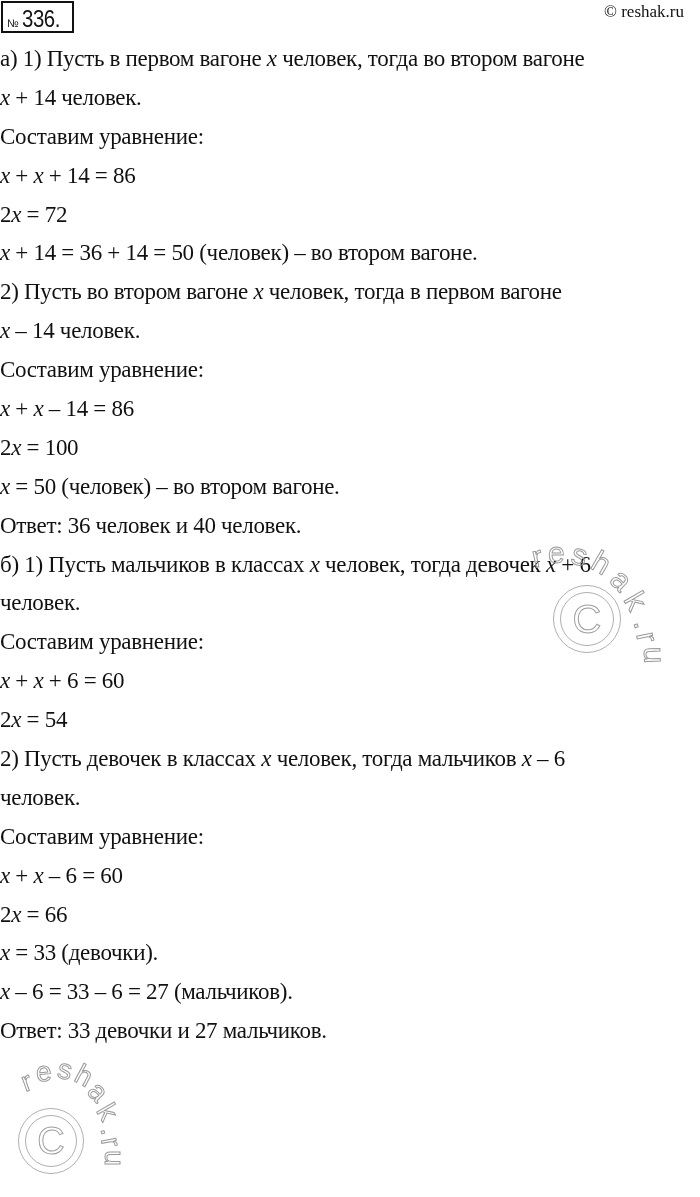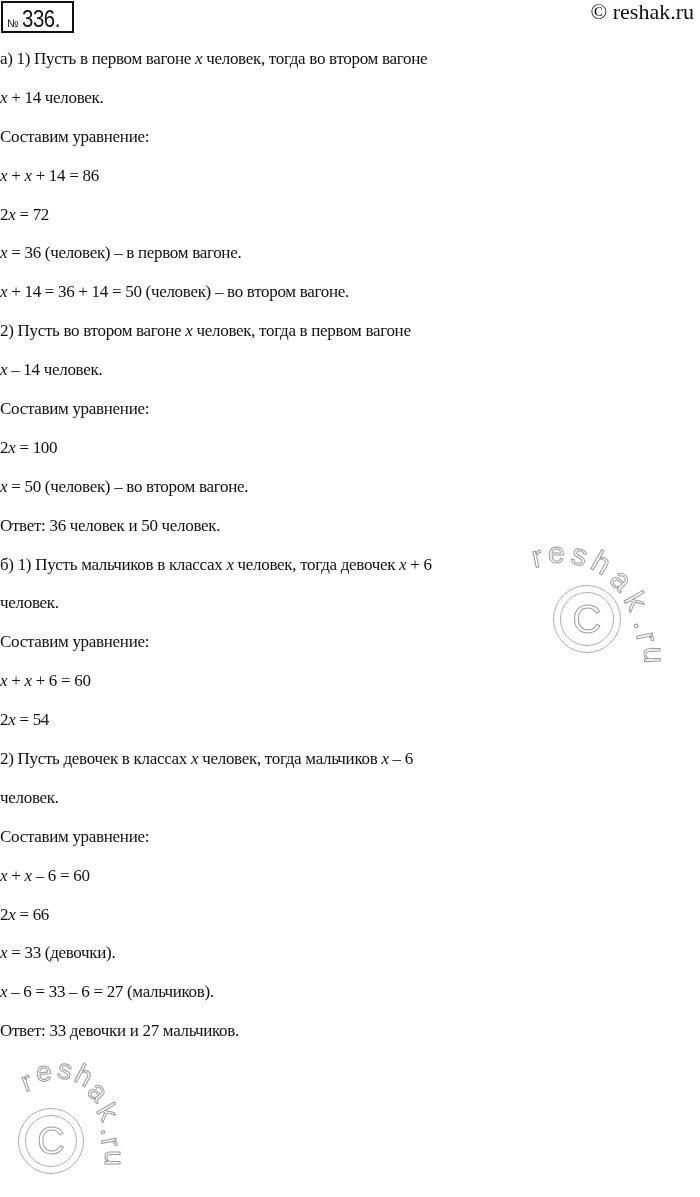--- a/index.html
+++ b/index.html
@@ -11,27 +11,27 @@
   .num-box {
     position: absolute; left: 1px; top: 1px;
     border: 2px solid #111; padding: 0 5px 0 4px;
     height: 32px; line-height: 32px; box-sizing: border-box;
     font-family: "Liberation Sans", "DejaVu Sans", sans-serif;
     display: flex; align-items: baseline;
   }
   .num-sign { font-size: 11px; margin-right: 3px; }
   .num-val { font-size: 24px; transform: scaleX(0.85); transform-origin: left; display: inline-block; letter-spacing: -0.5px; }
   .copyright {
-    position: absolute; right: 6px; top: 0px;
-    font-size: 22px; line-height: 24px;
+    position: absolute; right: 16px; top: 0px;
+    font-size: 17px; line-height: 24px;
   }
   .lines { position: absolute; left: 0; top: 40px; width: 700px; }
   .line {
     height: 38.9px; line-height: 38.9px;
-    font-size: 17px; white-space: nowrap;
+    font-size: 23px; white-space: nowrap;
     letter-spacing: -0.3px;
   }
   .line i { font-style: italic; }
   .wm {
     position: absolute; pointer-events: none;
     font-family: "Liberation Sans", "DejaVu Sans", sans-serif;
     color: transparent;
     -webkit-text-stroke: 1px #9a9a9a;
   }
   .wm-circle {
@@ -57,28 +57,28 @@
   <span class="num-val">336.</span>
 </div>
 <div class="copyright">© reshak.ru</div>
 
 <div class="lines" id="lines">
     <div class="line">а) 1) Пусть в первом вагоне <i>x</i> человек, тогда во втором вагоне</div>
     <div class="line"><i>x</i> + 14 человек.</div>
     <div class="line">Составим уравнение:</div>
     <div class="line"><i>x</i> + <i>x</i> + 14 = 86</div>
     <div class="line">2<i>x</i> = 72</div>
-    <div class="line"><i>x</i> = 36 (человек) – в первом вагоне.</div>
     <div class="line"><i>x</i> + 14 = 36 + 14 = 50 (человек) – во втором вагоне.</div>
     <div class="line">2) Пусть во втором вагоне <i>x</i> человек, тогда в первом вагоне</div>
     <div class="line"><i>x</i> – 14 человек.</div>
     <div class="line">Составим уравнение:</div>
+    <div class="line"><i>x</i> + <i>x</i> – 14 = 86</div>
     <div class="line">2<i>x</i> = 100</div>
     <div class="line"><i>x</i> = 50 (человек) – во втором вагоне.</div>
-    <div class="line">Ответ: 36 человек и 50 человек.</div>
+    <div class="line">Ответ: 36 человек и 40 человек.</div>
     <div class="line">б) 1) Пусть мальчиков в классах <i>x</i> человек, тогда девочек <i>x</i> + 6</div>
     <div class="line">человек.</div>
     <div class="line">Составим уравнение:</div>
     <div class="line"><i>x</i> + <i>x</i> + 6 = 60</div>
     <div class="line">2<i>x</i> = 54</div>
     <div class="line">2) Пусть девочек в классах <i>x</i> человек, тогда мальчиков <i>x</i> – 6</div>
     <div class="line">человек.</div>
     <div class="line">Составим уравнение:</div>
     <div class="line"><i>x</i> + <i>x</i> – 6 = 60</div>
     <div class="line">2<i>x</i> = 66</div>

